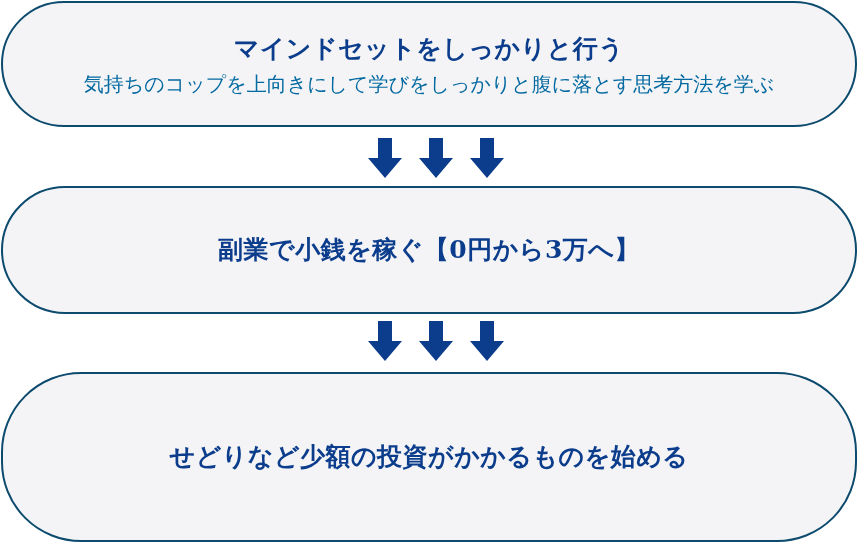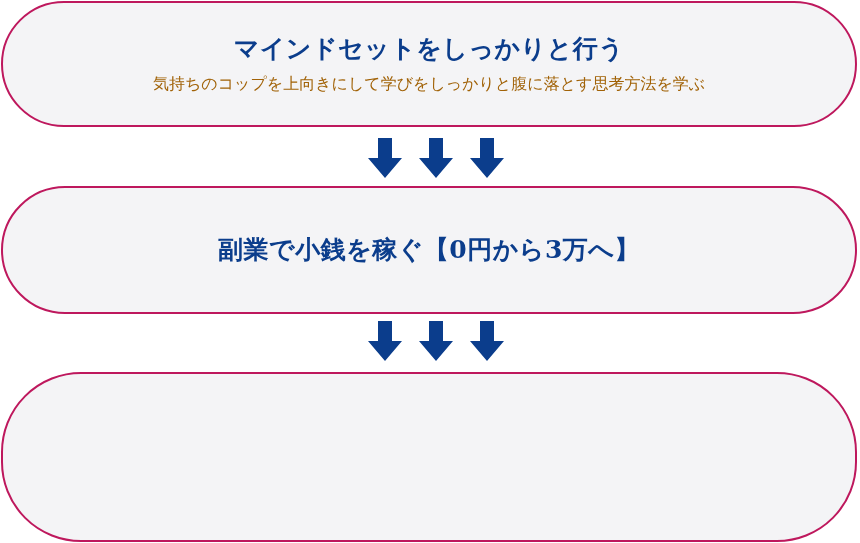--- a/index.html
+++ b/index.html
@@ -2,34 +2,34 @@
 <html><head>
 <meta charset="utf-8">
 <style>
   html, body { margin: 0; padding: 0; background: #ffffff; }
   body { width: 860px; height: 543px; position: relative; overflow: hidden;
          font-family: "DejaVu Serif", "Liberation Serif", serif; }
   .step {
     position: absolute; left: 1px; width: 856px;
     box-sizing: border-box;
     background: #f4f4f6;
-    border: 2px solid #be185d;
+    border: 2px solid #0c4a6e;
     border-radius: 64px;
     display: flex; flex-direction: column; align-items: center; justify-content: center;
     text-align: center;
   }
   .step-1 { top: 1px; height: 126px; }
   .step-2 { top: 186px; height: 128px; }
   .step-3 { top: 372px; height: 170px; border-radius: 80px; }
   .title {
     color: #0b3d8c; font-weight: bold; font-size: 25px; line-height: 34px;
     letter-spacing: 0.5px; margin: 0;
   }
   .desc {
-    color: #a16207; font-size: 16px; line-height: 24px; margin-top: 6px;
+    color: #0369a1; font-size: 20px; line-height: 24px; margin-top: 6px;
   }
   .arrows {
     position: absolute; left: 368px; width: 136px; height: 40px;
     display: flex; justify-content: space-between;
   }
   .arrows-1 { top: 138px; }
   .arrows-2 { top: 321px; }
   .arrow { width: 34px; height: 40px; display: block; }
 </style>
 </head>
@@ -62,13 +62,14 @@
     </svg>
   <svg class="arrow" viewBox="0 0 34 40">
       <polygon points="10,0 24,0 24,20 34,20 17,40 0,20 10,20" fill="#0b3d8c"></polygon>
     </svg>
   <svg class="arrow" viewBox="0 0 34 40">
       <polygon points="10,0 24,0 24,20 34,20 17,40 0,20 10,20" fill="#0b3d8c"></polygon>
     </svg>
 </div>
 
 <div class="step step-3">
+  <div class="title">せどりなど少額の投資がかかるものを始める</div>
 </div>
 
 </body></html>

